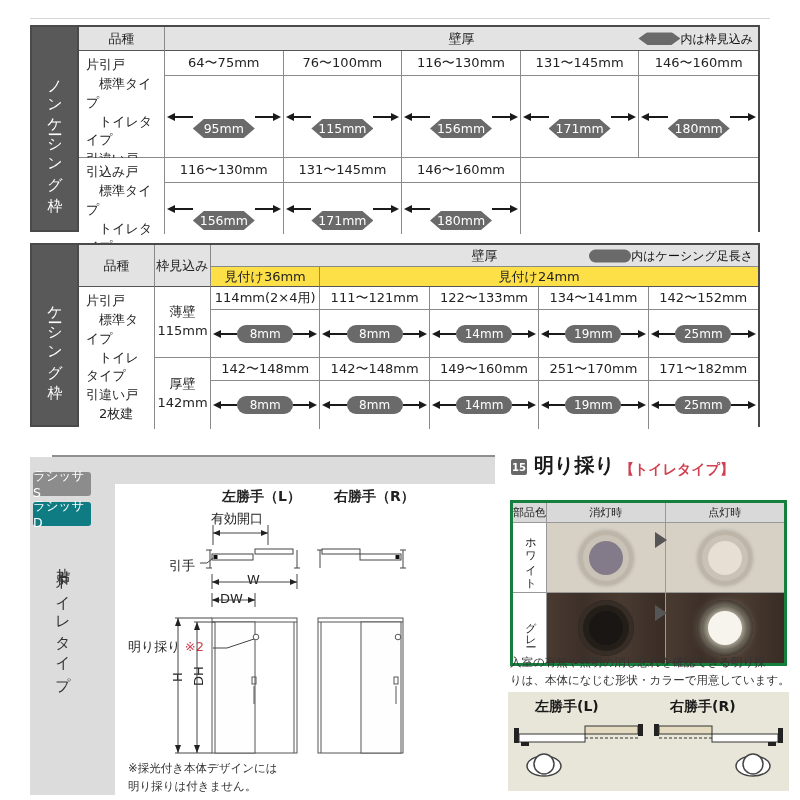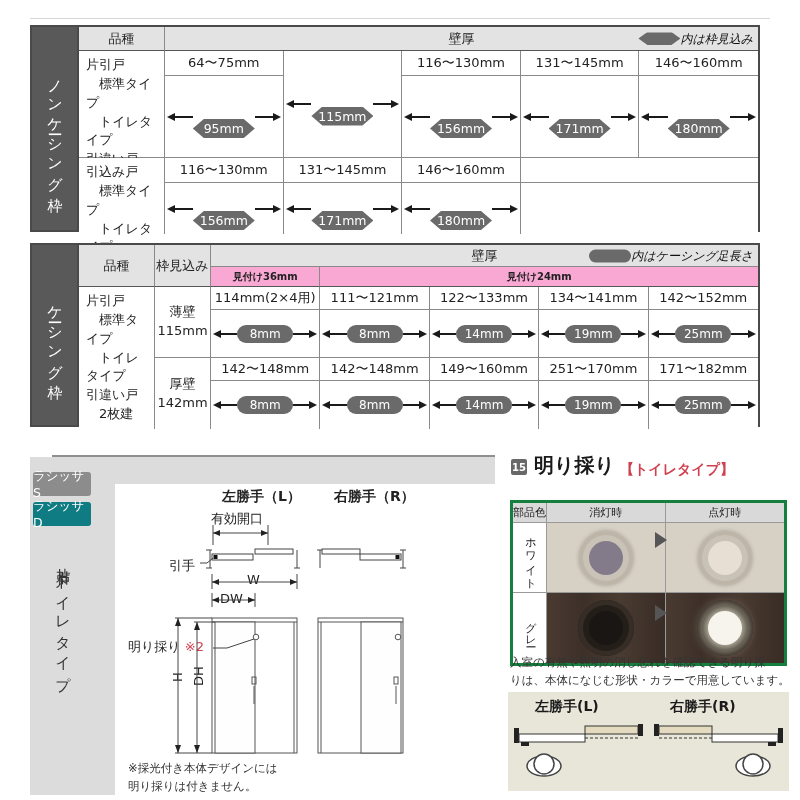--- a/index.html
+++ b/index.html
@@ -15,23 +15,23 @@
              border-right:2px solid #4a4a4a;flex:none;}
   .sidestrip span{writing-mode:vertical-rl;font-size:15px;letter-spacing:2px;}
   .grid1{flex:1;display:grid;grid-template-columns:86px repeat(5,1fr);grid-template-rows:24px 107px 76px;}
   .grid2{flex:1;display:grid;grid-template-columns:76px 56px repeat(5,1fr);grid-template-rows:22px 20px 71px 71px;}
   .gc{border-right:1px solid #8a8a8a;border-bottom:1px solid #8a8a8a;box-sizing:border-box;position:relative;
       background:#fff;}
   .gc.norb{border-right:none;}
   .gc.nobb{border-bottom:none;}
   .hd{background:#e3e3e3;display:flex;align-items:center;justify-content:center;font-size:13px;
       border-bottom:1px solid #555;}
-  .hd2{background:#f9a8d4;display:flex;align-items:center;justify-content:center;font-size:10px;font-weight:bold;}
+  .hd2{background:#fde047;display:flex;align-items:center;justify-content:center;font-size:13px;}
   .notebox{position:absolute;right:5px;top:50%;transform:translateY(-50%);display:flex;align-items:center;
-           font-size:12px;color:#111;font-style:italic;}
+           font-size:12px;color:#111;}
   .minipill{width:42px;height:13px;background:#6a6a6a;display:inline-block;}
   .hexs{clip-path:polygon(9px 0,calc(100% - 9px) 0,100% 50%,calc(100% - 9px) 100%,9px 100%,0 50%);}
   .rnds{border-radius:8px;}
   .prod{font-size:13px;line-height:1.45;padding:5px 4px 0 7px;white-space:pre-line;}
   .wallcell{display:flex;align-items:center;justify-content:center;text-align:center;font-size:13px;
             line-height:1.45;white-space:pre-line;}
   .cellx{display:flex;flex-direction:column;}
   .rng{height:24px;line-height:24px;text-align:center;font-size:13px;border-bottom:1px solid #8a8a8a;flex:none;}
   .grid2 .rng{height:22px;line-height:22px;}
   .dimrow{flex:1;display:flex;align-items:center;padding:0 2px;}
@@ -124,20 +124,21 @@
         <div class="rng">64〜75mm</div>
         <div class="dimrow">
             <i class="tl"></i>
             <i class="ln"></i>
             <span class="pill p1">95mm</span>
             <i class="ln"></i>
             <i class="tr"></i>
           </div>
       </div>
       <div class="gc cellx">
+        <div class="rng">76〜100mm</div>
         <div class="dimrow">
             <i class="tl"></i>
             <i class="ln"></i>
             <span class="pill p1">115mm</span>
             <i class="ln"></i>
             <i class="tr"></i>
           </div>
       </div>
       <div class="gc cellx">
         <div class="rng">116〜130mm</div>

